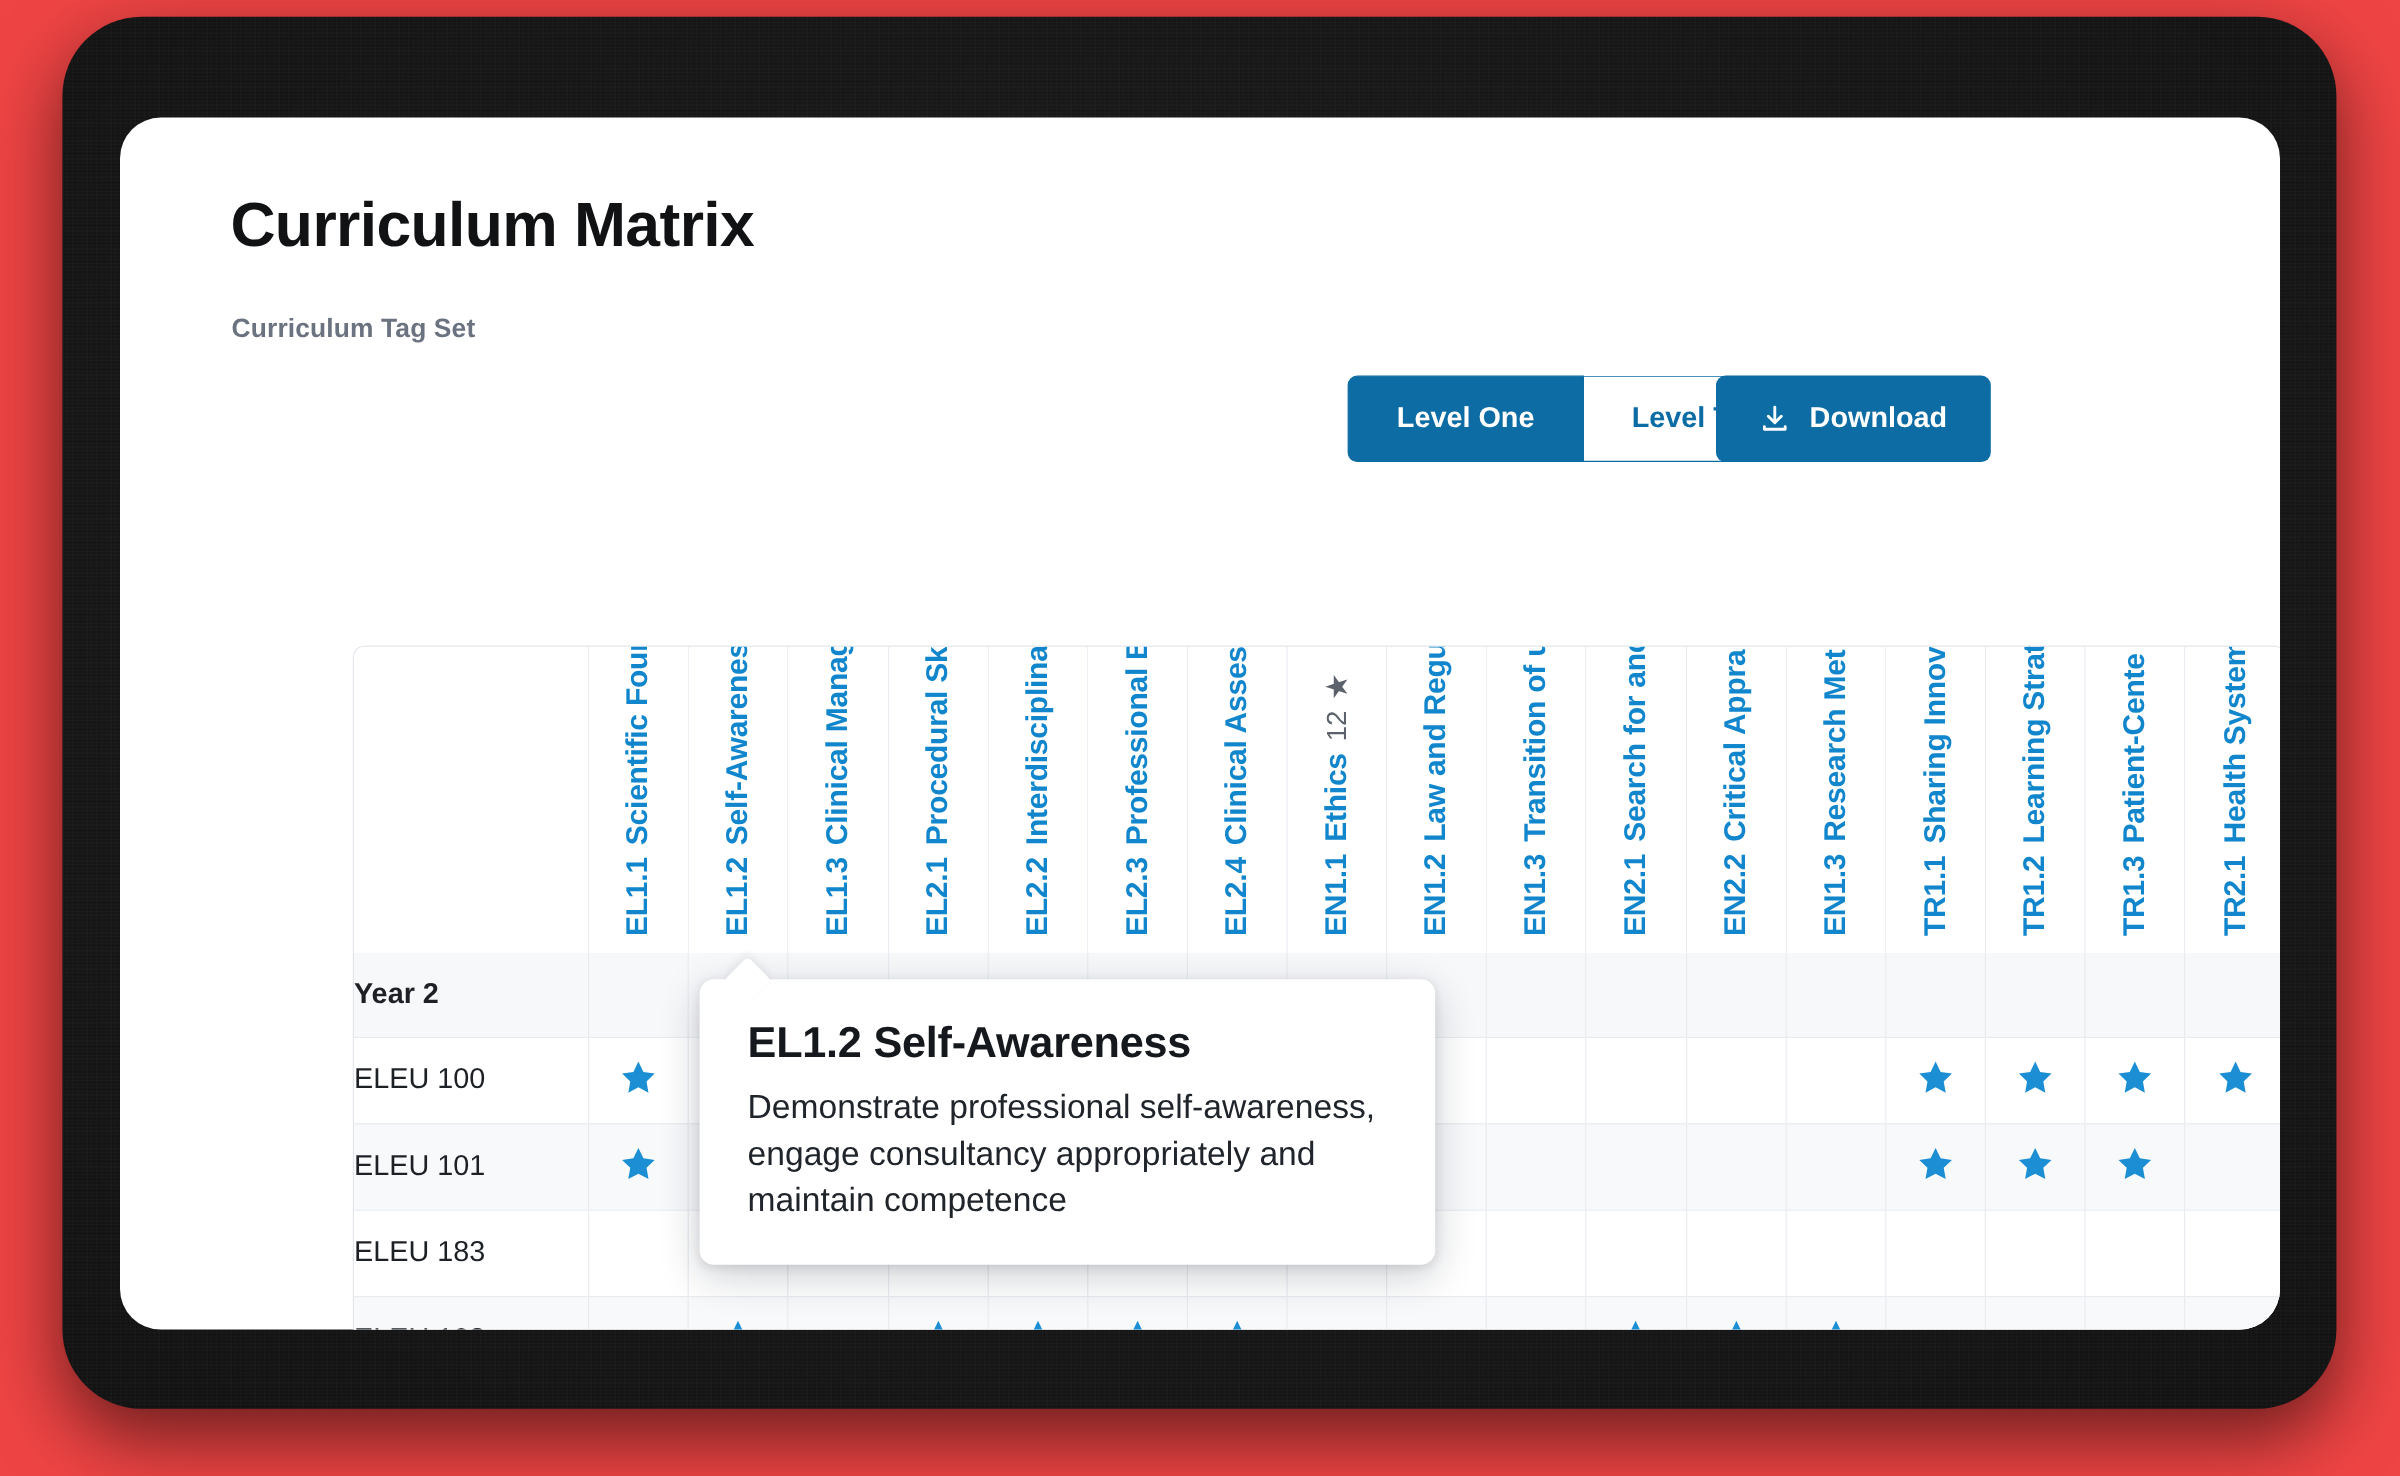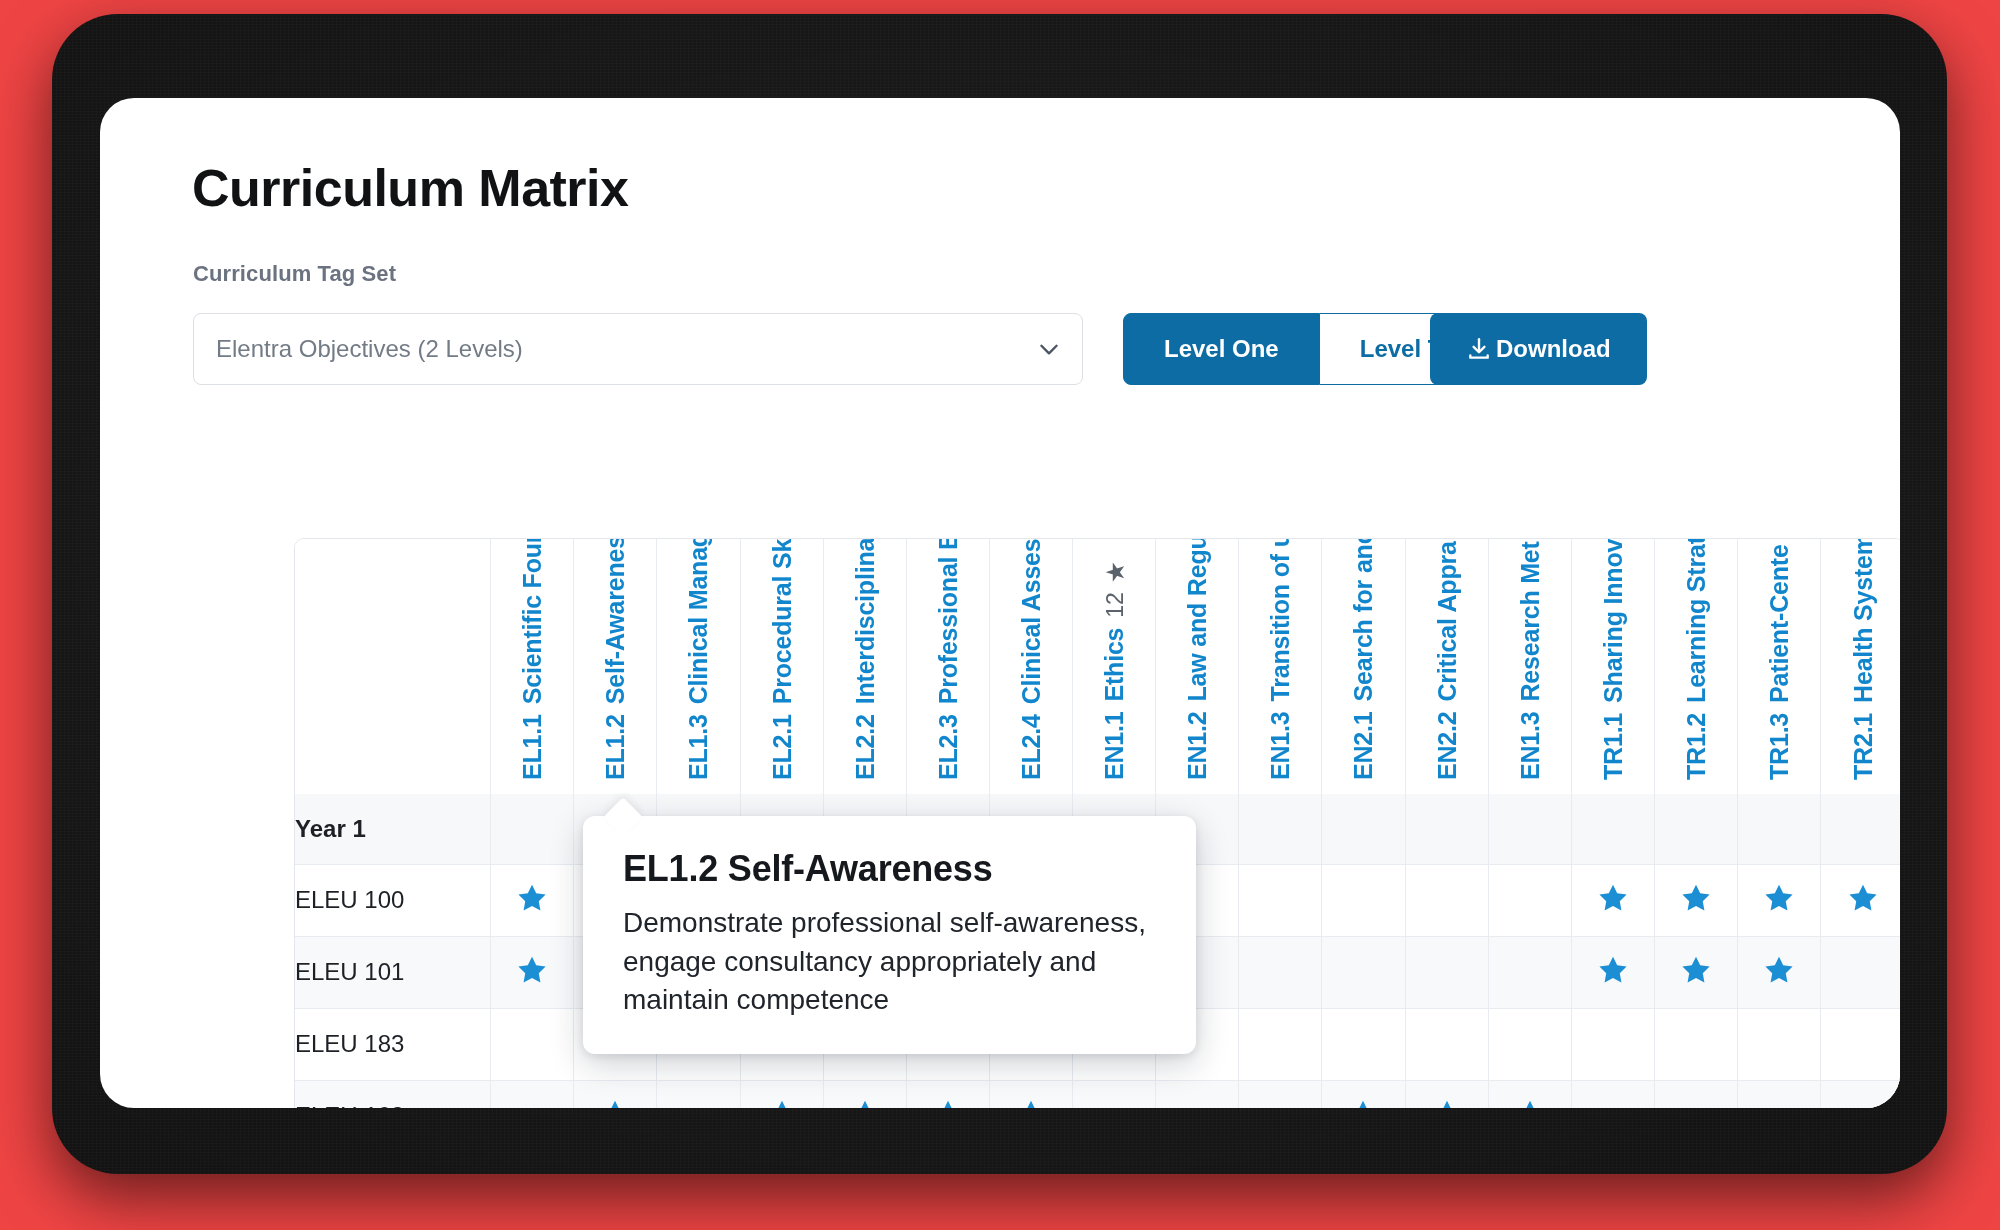--- a/index.html
+++ b/index.html
@@ -139,21 +139,21 @@
     padding: 0 36px;
     background: #0c6ca3;
     color: #ffffff;
     border: none;
     border-radius: 8px;
     font-size: 24px;
     font-weight: 700;
     font-family: "Liberation Sans", sans-serif;
     display: flex;
     align-items: center;
-    gap: 4px;
+    gap: 16px;
     cursor: pointer;
   }
   .dl-icon { width: 26px; height: 26px; }
 
   
   .matrix {
     position: absolute;
     left: 194px; top: 440px;
     width: 1611px;
     border: 1.5px solid #e3e7ec;
@@ -268,28 +268,20 @@
   <div class="frame-bezel"></div>
   <div class="frame-noise"></div>
 
   <div class="app-card">
 
     <div class="page-title">Curriculum Matrix</div>
     <div class="field-label">Curriculum Tag Set</div>
 
     <div class="controls">
 
-      <div class="select-wrap">
-        <span class="select-value">Elentra Objectives (2 Levels)</span>
-        <span class="chev">
-          <svg viewBox="0 0 24 24" width="26" height="26" fill="none" stroke="currentColor" stroke-width="2.2" stroke-linecap="round" stroke-linejoin="round">
-              <polyline points="5 9 12 16 19 9"></polyline>
-            </svg>
-        </span>
-      </div>
 
       <div class="seg-group">
         <div class="seg-btn first active">Level One</div>
         <div class="seg-btn last inactive">Level Two</div>
       </div>
 
       <button class="download-btn">
         <span class="dl-icon">
           <svg viewBox="0 0 24 24" width="26" height="26" fill="none" stroke="currentColor" stroke-width="2.2" stroke-linecap="round" stroke-linejoin="round">
               <path d="M12 3v11"></path>
@@ -428,21 +420,21 @@
               <th class="colhead">
                 <div class="vert">
                   <span class="code">TR2.1</span>
                   <span class="code">Health System</span>
                 </div>
               </th>
             </tr>
         </thead>
         <tbody id="matrix-body">
             <tr class="yearrow">
-              <td class="rowname">Year 1</td>
+              <td class="rowname">Year 2</td>
               <td class="cell"></td>
               <td class="cell"></td>
               <td class="cell"></td>
               <td class="cell"></td>
               <td class="cell"></td>
               <td class="cell"></td>
               <td class="cell"></td>
               <td class="cell"></td>
               <td class="cell"></td>
               <td class="cell"></td>

